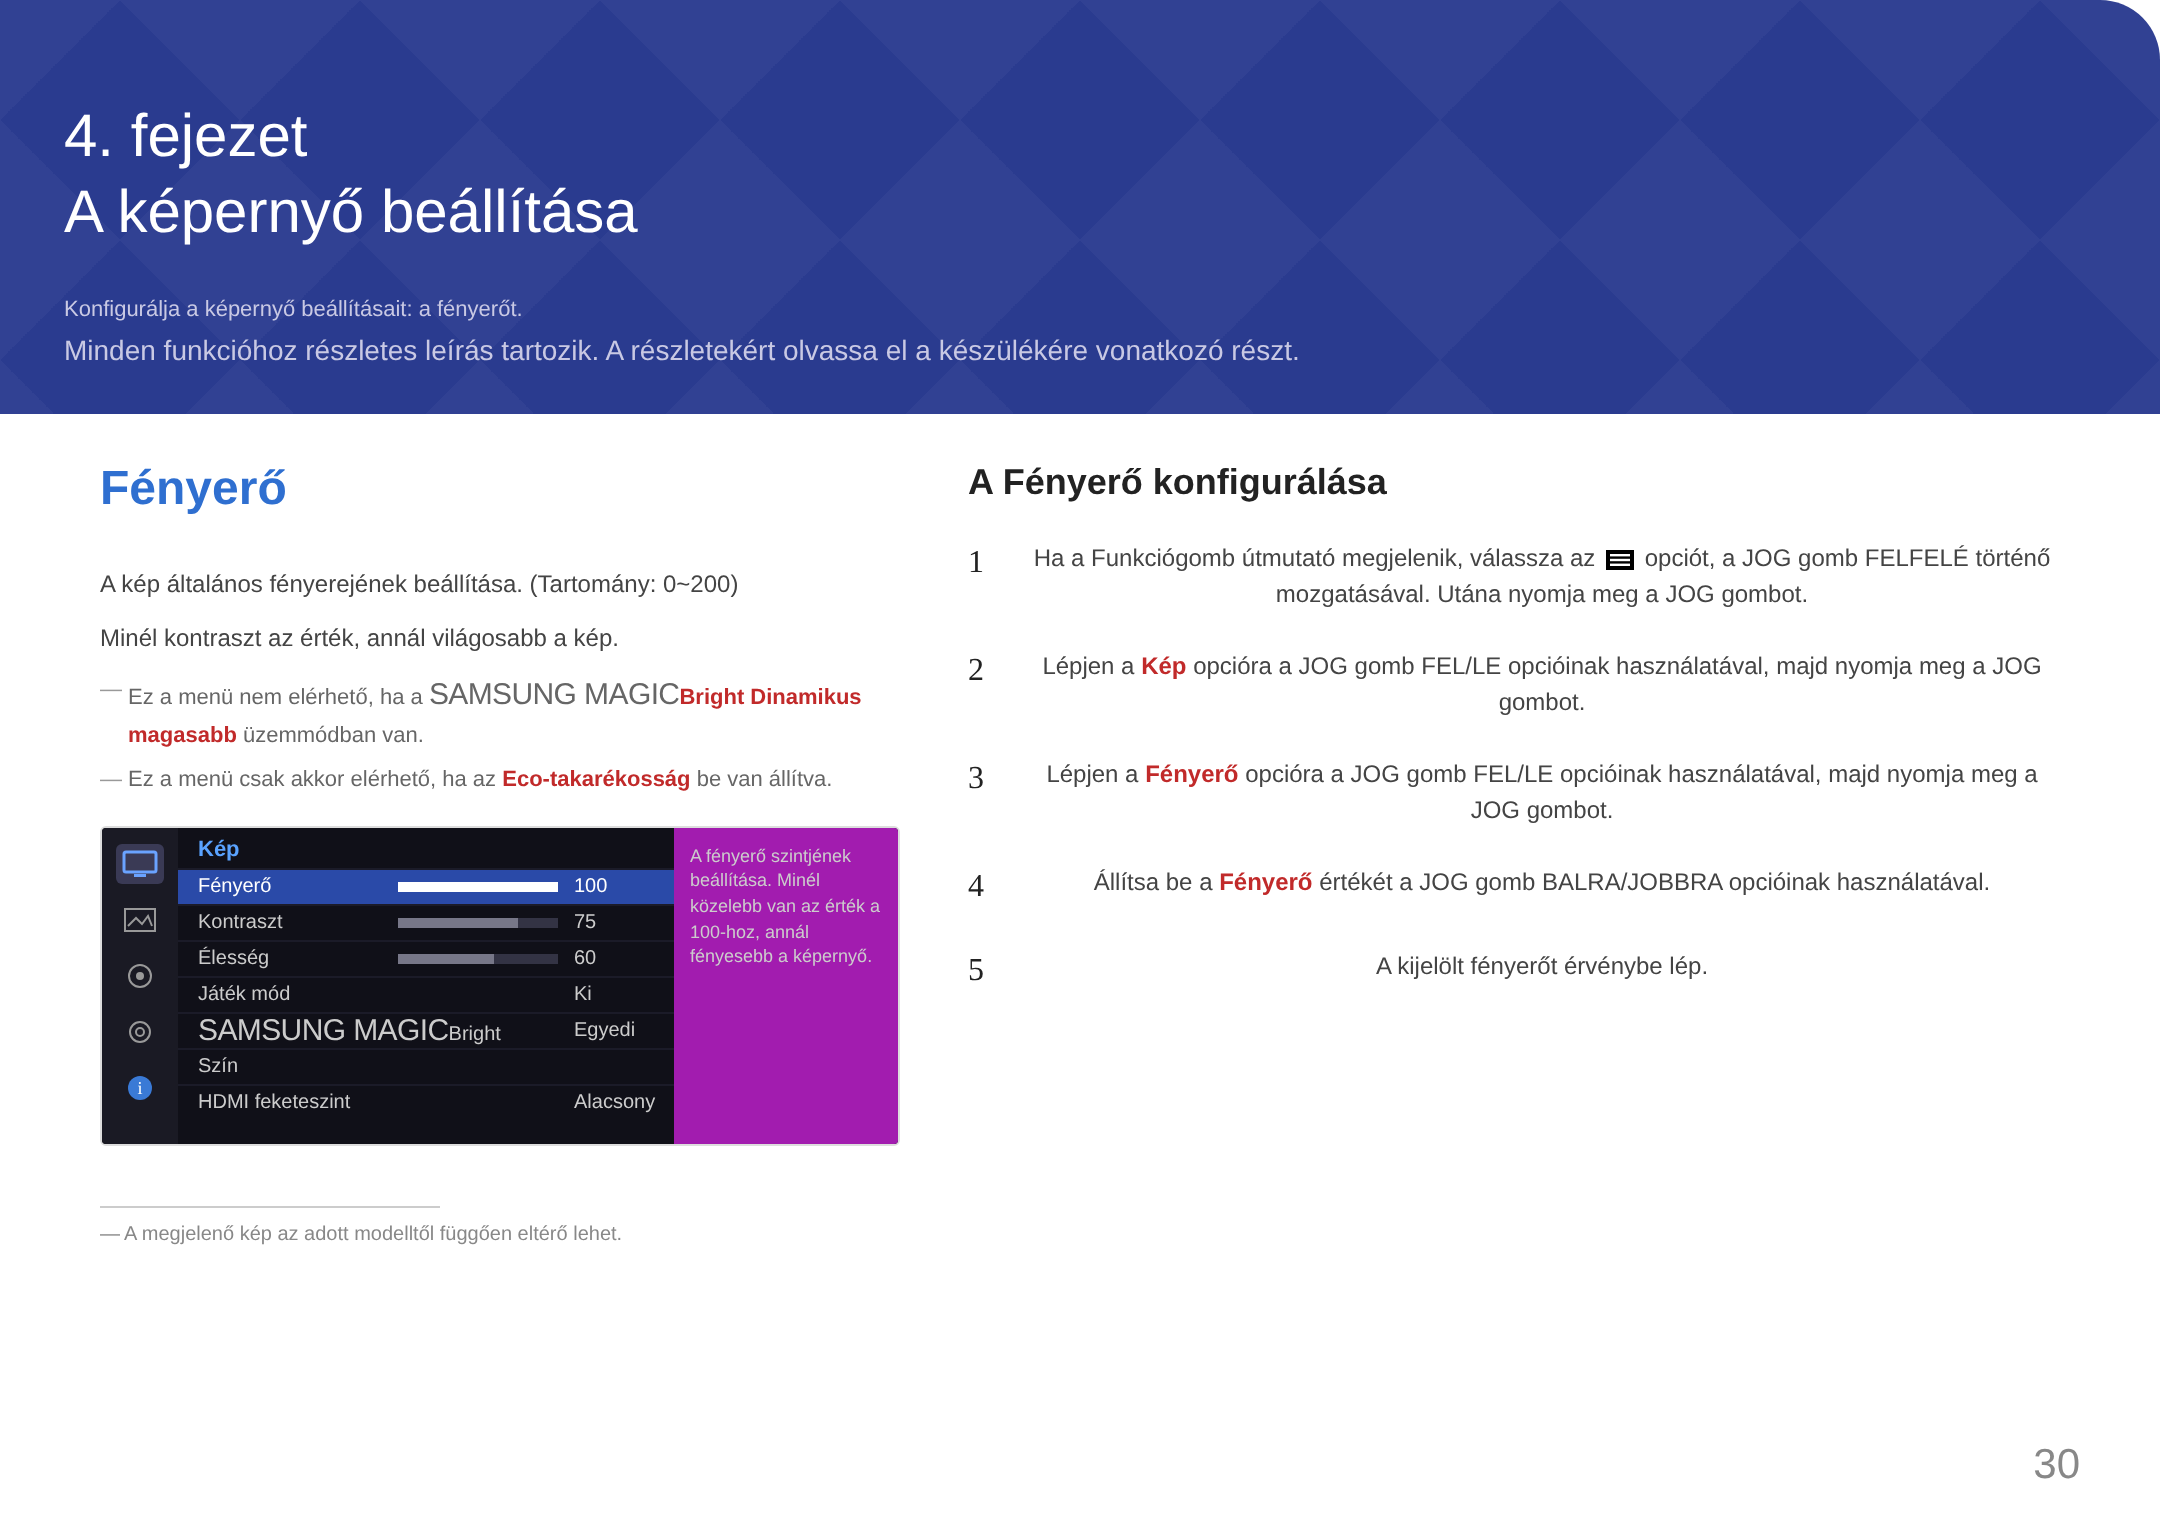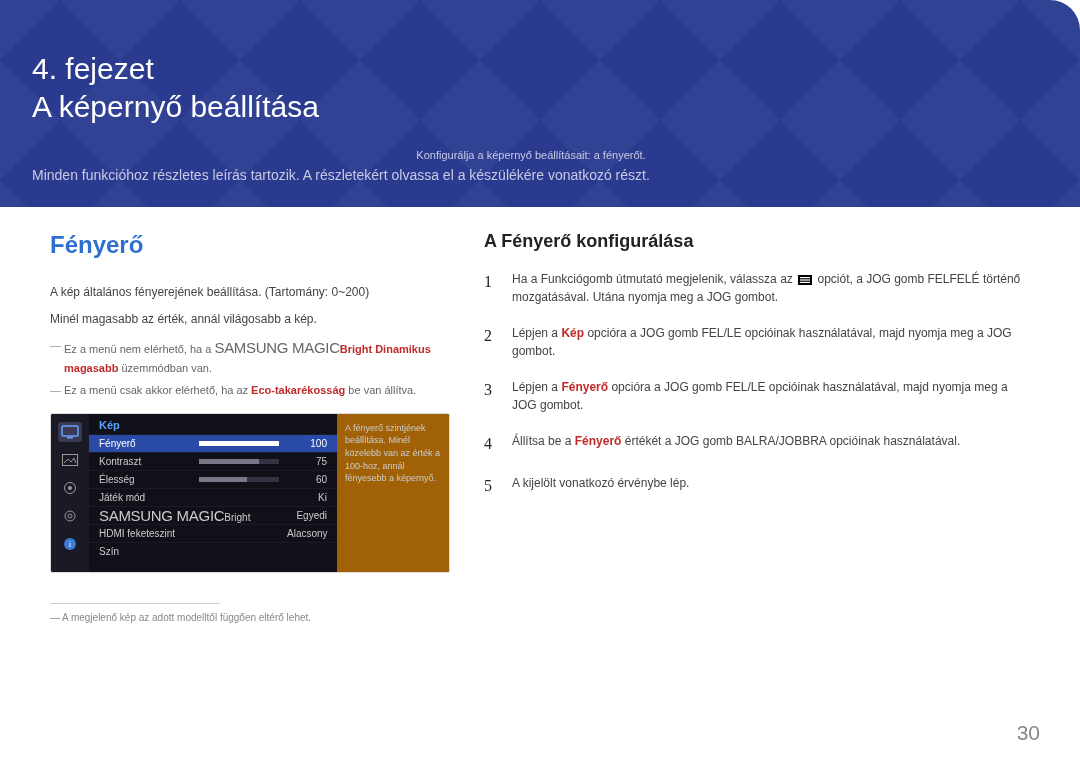--- a/index.html
+++ b/index.html
@@ -13,21 +13,21 @@
     linear-gradient(-45deg, rgba(255,255,255,0.03) 25%, transparent 25%),
     linear-gradient(45deg, transparent 75%, rgba(255,255,255,0.03) 75%),
     linear-gradient(-45deg, transparent 75%, rgba(255,255,255,0.03) 75%);
   background-size: 120px 120px;
   color: #fff;
   padding: 50px 50px 24px 32px;
   border-top-right-radius: 30px;
 }
 .banner h1 { font-size: 30px; font-weight: 400; line-height: 1.25; }
 .banner h1 .line2 { display: block; }
-.banner .sub1 { margin-top: 24px; font-size: 11px; color: #c9c9e4; text-align: center; }
+.banner .sub1 { margin-top: 24px; font-size: 11px; color: #c9c9e4; }
 .banner .sub2 { margin-top: 6px; font-size: 14px; color: #c9c9e4; }
 
 
 .main { display: flex; padding: 24px 50px 0 50px; gap: 34px; }
 .left { width: 400px; flex-shrink: 0; }
 .right { flex: 1; }
 
 h2.blue { color: #2f6fd0; font-size: 24px; font-weight: 600; margin-bottom: 24px; }
 h2.black { color: #222; font-size: 18px; font-weight: 600; margin-bottom: 18px; }
 
@@ -43,32 +43,32 @@
 .osd-icon { width: 24px; height: 20px; display: flex; align-items: center; justify-content: center; font-size: 14px; color: #bbb; }
 .osd-icon.active { background: #3a3a55; border-radius: 3px; color: #6aa3ff; }
 .osd-center { flex: 1; background: #101018; display: flex; flex-direction: column; }
 .osd-tab { color: #5aa3ff; font-size: 11px; padding: 5px 10px 3px; font-weight: 600; }
 .osd-row { display: flex; align-items: center; height: 18px; padding: 0 10px; font-size: 10px; color: #ccc; border-top: 1px solid #1b1b28; }
 .osd-row.sel { background: #2a4aa8; color: #fff; }
 .osd-row .lab { flex: 1; }
 .osd-row .bar { width: 80px; height: 5px; background: #333344; margin-right: 8px; position: relative; }
 .osd-row .bar::after { content:""; position:absolute; left:0; top:0; bottom:0; background:#667; }
 .osd-row.sel .bar::after { background:#fff; }
-.osd-row .val { width: 40px; text-align: right; }
-.osd-help { width: 112px; background: #a16207; color: #ccc; font-size: 9px; line-height: 1.4; padding: 8px; }
+.osd-row .val { width: 40px; text-align: left; }
+.osd-help { width: 112px; background: #a21caf; color: #ccc; font-size: 9px; line-height: 1.4; padding: 8px; }
 
 .divider { border: 0; border-top: 1px solid #ccc; margin: 30px 0 8px 0; width: 170px; }
 .footnote { font-size: 10px; color: #888; position: relative; padding-left: 12px; }
 .footnote::before { content:"―"; position:absolute; left:0; }
 
 
 .steps { counter-reset: step; }
 .step { display: flex; gap: 14px; margin-bottom: 18px; font-size: 12px; color: #444; line-height: 1.5; }
 .step .num { font-family: Georgia, serif; font-size: 16px; color: #222; width: 14px; flex-shrink: 0; }
-.step .txt { flex: 1; }
+.step .txt { flex: 1; text-align: center; }
 .menu-icon { display: inline-block; width: 14px; height: 10px; vertical-align: middle; margin: 0 2px; }
 .menu-icon svg { display:block; }
 
 .pagenum { position: absolute; bottom: 18px; right: 40px; font-size: 21px; color: #888; }
 </style>
 </head>
 <body>
 
 <div class="banner">
   <h1>
@@ -77,21 +77,21 @@
   </h1>
   <p class="sub1">Konfigurálja a képernyő beállításait: a fényerőt.</p>
   <p class="sub2">Minden funkcióhoz részletes leírás tartozik. A részletekért olvassa el a készülékére vonatkozó részt.</p>
 </div>
 
 <div class="main">
 
   <div class="left">
     <h2 class="blue">Fényerő</h2>
     <p class="small">A kép általános fényerejének beállítása. (Tartomány: 0~200)</p>
-    <p class="small">Minél magasabb az érték, annál világosabb a kép.</p>
+    <p class="small">Minél kontraszt az érték, annál világosabb a kép.</p>
 
     <p class="note">
       <span>Ez a menü nem elérhető, ha a </span><span class="magic">SAMSUNG MAGIC</span><span class="em-red">Bright Dinamikus magasabb</span><span> üzemmódban van.</span>
     </p>
     <p class="note">
       <span>Ez a menü csak akkor elérhető, ha az </span><span class="em-red">Eco-takarékosság</span><span> be van állítva.</span>
     </p>
 
     <div class="osd-wrap">
       <div class="osd-side">
@@ -152,26 +152,26 @@
             </div>
             <div class="osd-row">
               <span class="lab">Játék mód</span>
               <span class="val">Ki</span>
             </div>
             <div class="osd-row">
               <span class="lab"><span class="magic">SAMSUNG MAGIC</span>Bright</span>
               <span class="val">Egyedi</span>
             </div>
             <div class="osd-row">
+              <span class="lab">Szín</span>
+              <span class="val"></span>
+            </div>
+            <div class="osd-row">
               <span class="lab">HDMI feketeszint</span>
               <span class="val">Alacsony</span>
-            </div>
-            <div class="osd-row">
-              <span class="lab">Szín</span>
-              <span class="val"></span>
             </div>
           </div>
       </div>
       <div class="osd-help">A fényerő szintjének beállítása. Minél közelebb van az érték a 100-hoz, annál fényesebb a képernyő.</div>
     </div>
 
     <hr class="divider">
     <p class="footnote">A megjelenő kép az adott modelltől függően eltérő lehet.</p>
   </div>
 
@@ -194,19 +194,19 @@
         <div class="step">
           <span class="num">3</span>
           <span class="txt">Lépjen a <span class="em-red">Fényerő</span> opcióra a JOG gomb FEL/LE opcióinak használatával, majd nyomja meg a JOG gombot.</span>
         </div>
         <div class="step">
           <span class="num">4</span>
           <span class="txt">Állítsa be a <span class="em-red">Fényerő</span> értékét a JOG gomb BALRA/JOBBRA opcióinak használatával.</span>
         </div>
         <div class="step">
           <span class="num">5</span>
-          <span class="txt">A kijelölt vonatkozó érvénybe lép.</span>
+          <span class="txt">A kijelölt fényerőt érvénybe lép.</span>
         </div>
       </div>
   </div>
 </div>
 
 <div class="pagenum">30</div>
 
 </body></html>

